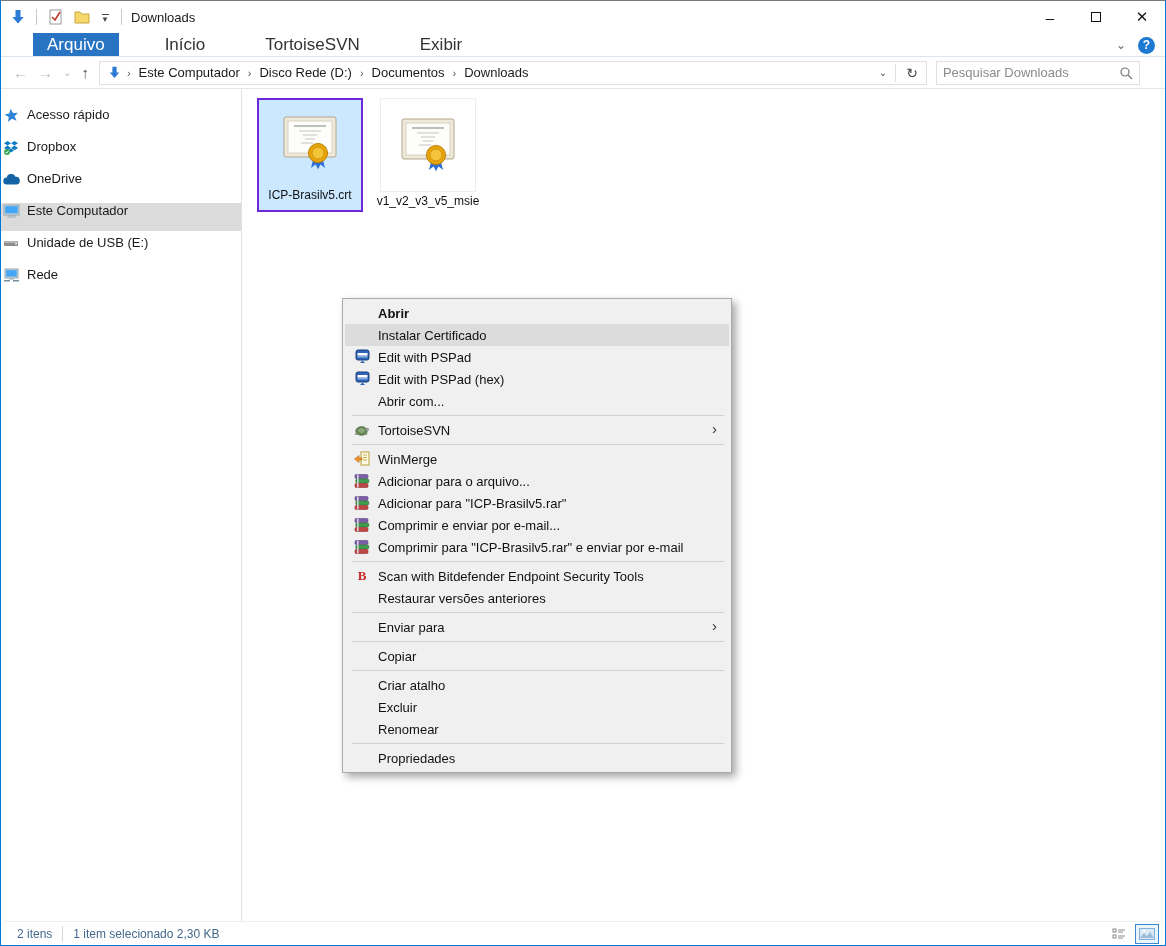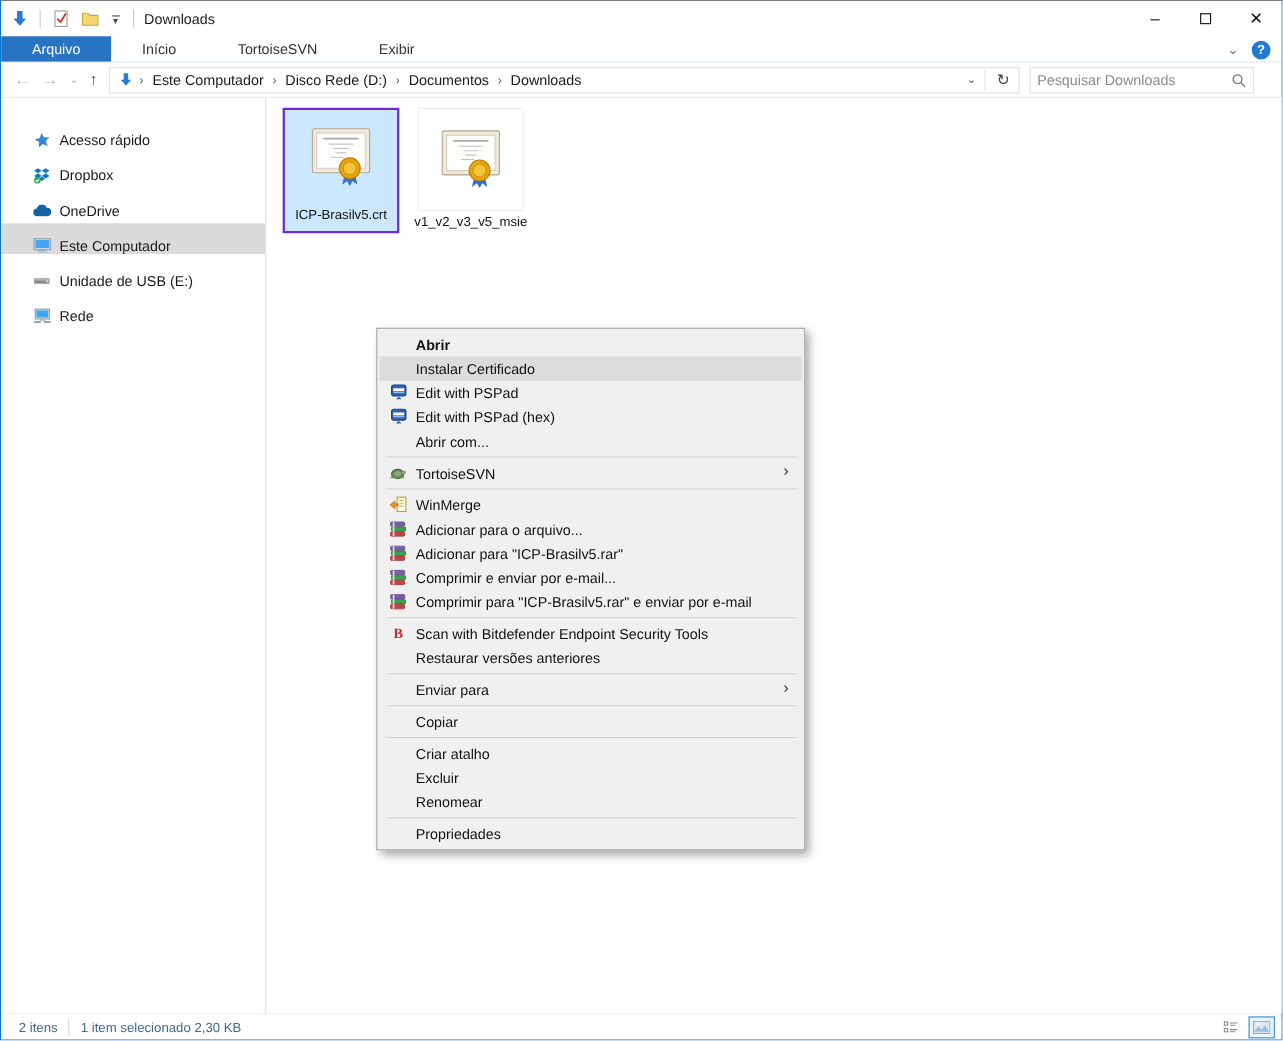--- a/index.html
+++ b/index.html
@@ -17,21 +17,21 @@
   .qat-btn { display:flex; align-items:center; justify-content:center; width:20px; height:20px; }
   .qat-drop { font-size:9px; color:#444; display:flex; flex-direction:column; align-items:center; line-height:4px; width:14px; }
   .qat-drop .bar { width:7px; height:1px; background:#444; margin-bottom:2px; }
   #window-title { margin-left:6px; color:#1a1a1a; font-size:13px; }
   #win-controls { position:absolute; right:0; top:0; height:32px; display:flex; }
   .win-btn { width:46px; height:32px; display:flex; align-items:center; justify-content:center; color:#111; font-size:15px; }
   .maxi-box { width:10px; height:10px; border:1px solid #111; }
 
   
   #tabrow { position:absolute; left:0; top:32px; width:100%; height:24px; background:#fff; border-bottom:1px solid #dce6f1; display:flex; align-items:stretch; }
-  .tab { padding:0 28px; display:flex; align-items:center; font-size:13px; color:#333; }
+  .tab { padding:0 14px; display:flex; align-items:center; font-size:17px; color:#333;margin-left:32px; }
   .tab.active { background:#2873c2; color:#fff; }
   #tabrow-right { position:absolute; right:10px; top:0; height:24px; display:flex; align-items:center; gap:12px; }
   .ribbon-chevron { color:#666; font-size:12px; }
   .help-circle { width:17px; height:17px; border-radius:50%; background:#1d79d2; color:#fff; font-size:12px; font-weight:bold; display:flex; align-items:center; justify-content:center; }
 
   
   #navbar { position:absolute; left:0; top:56px; width:100%; height:32px; background:#fff; border-bottom:1px solid #e6e6e6; display:flex; align-items:center; }
   .nav-arrows { display:flex; align-items:center; gap:10px; padding:0 10px 0 12px; color:#b9b9b9; font-size:15px; }
   .nav-arrows .up { color:#555; }
   .nav-arrows .small-chev { font-size:10px; }
@@ -45,21 +45,21 @@
   .bc-divider { width:1px; height:18px; background:#e0e0e0; }
   .refresh { color:#444; font-size:14px; padding:0 6px; }
   #searchbox { height:24px; flex:0 0 190px; margin-left:9px; border:1px solid #e0e0e0; display:flex; align-items:center; padding:0 6px; }
   #searchbox input { border:none; outline:none; flex:1; font-family:inherit; font-size:13px; color:#4d7c0f; }
   #searchbox input::placeholder { color:#8a8a8a; }
   .magnifier svg { display:block; }
 
   
   #body { position:absolute; left:0; top:88px; width:100%; height:832px; background:#fff; }
   #sidebar { position:absolute; left:0; top:0; width:241px; height:100%; border-right:1px solid #e2e2e2; padding-top:18px; }
-  .side-item { height:28px; margin-bottom:4px; display:flex; align-items:flex-end; padding-left:27px; }
+  .side-item { height:28px; margin-bottom:4px; display:flex; align-items:flex-start; }
   .side-item.selected { background:#dbdbdb; }
   .side-icon { width:20px; height:16px; display:flex; align-items:center; justify-content:center; margin-right:6px; }
   .side-label { font-size:13px; color:#1a1a1a; white-space:nowrap; }
 
   #content { position:absolute; left:242px; top:0; width:924px; height:100%; background:#fff; }
   #files { position:absolute; left:14px; top:9px; display:flex; gap:12px; }
   .tile { width:106px; display:flex; flex-direction:column; align-items:center; }
   .tile.selected { background:#cce8ff; border:2px solid #6d28d9; }
   .tile-iconbox { width:100%; height:86px; display:flex; align-items:center; justify-content:center; }
   .tile.framed-icon .tile-iconbox { border:1px solid #ededed; width:96px; height:94px; }

